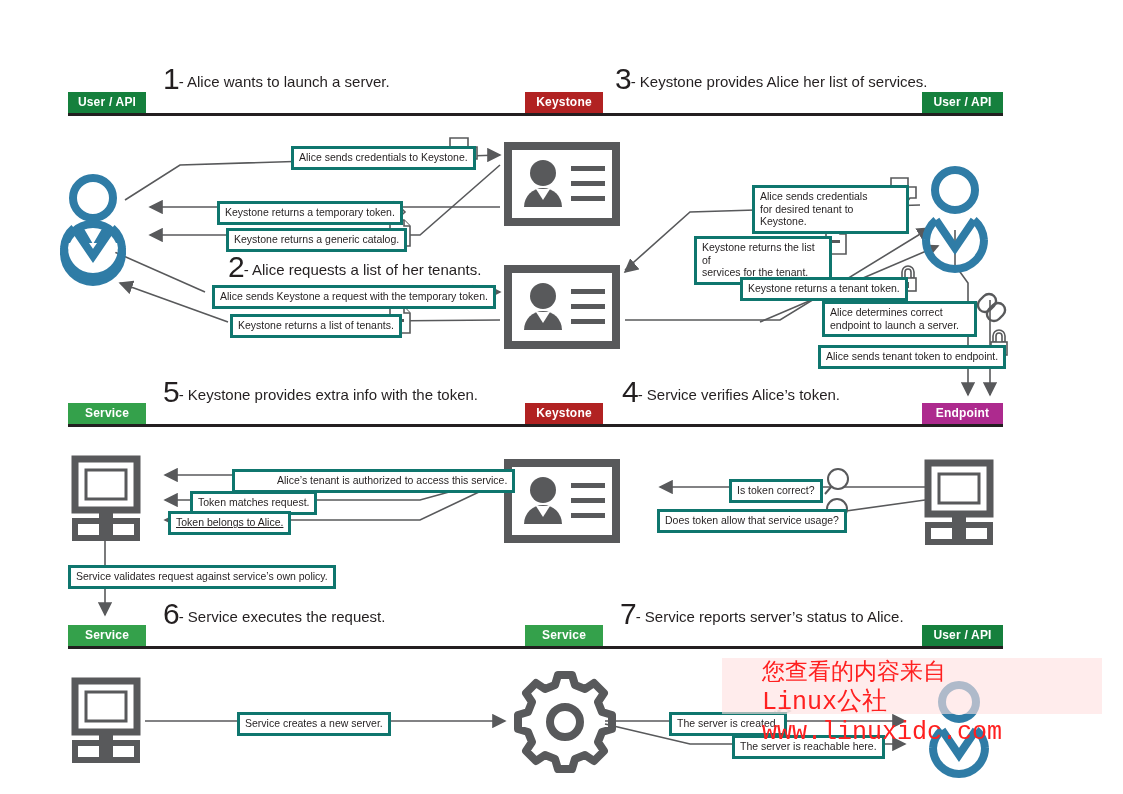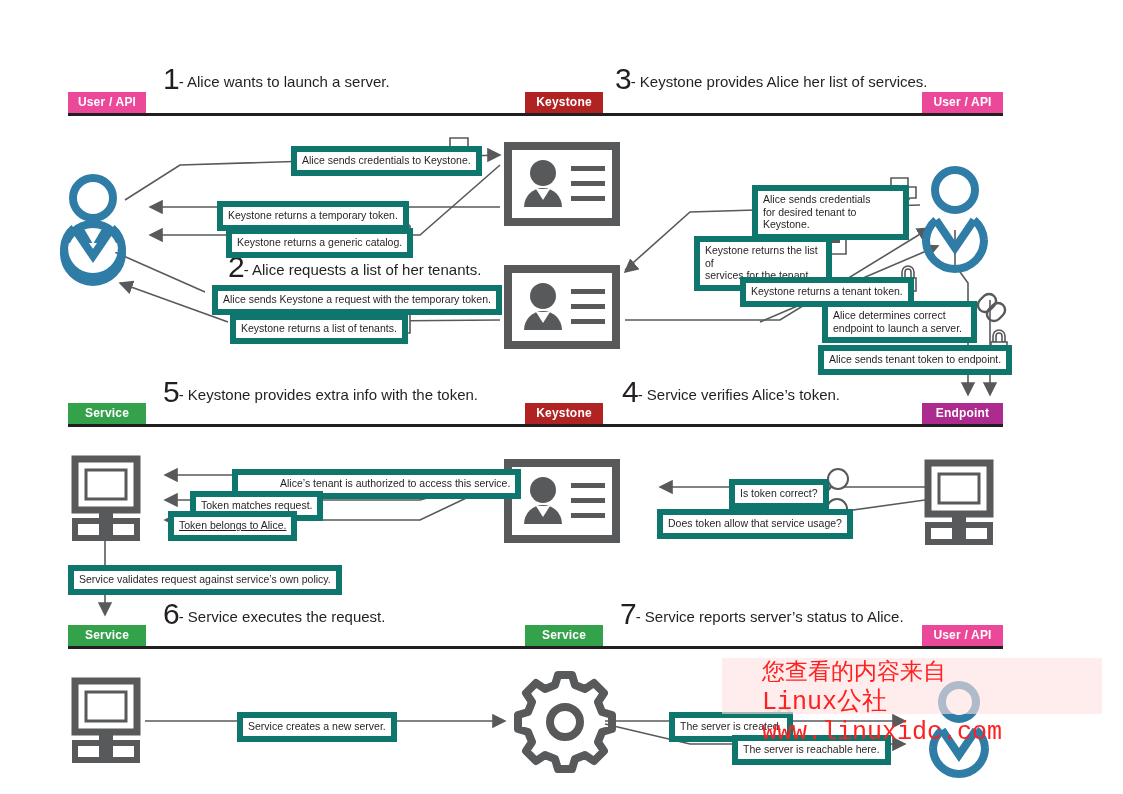--- a/index.html
+++ b/index.html
@@ -5,32 +5,32 @@
   html,body{margin:0;padding:0;background:#ffffff;}
   body{width:1123px;height:794px;overflow:hidden;
        font-family:"Liberation Sans","DejaVu Sans",sans-serif;color:#231f20;}
   #stage{position:relative;width:1123px;height:794px;}
   svg.layer{position:absolute;left:0;top:0;width:1123px;height:794px;pointer-events:none;}
 
   
   .band{position:absolute;height:3px;background:#231f20;}
   .tag{position:absolute;height:21px;line-height:21px;color:#ffffff;
        font-size:12px;font-weight:bold;text-align:center;letter-spacing:.2px;}
-  .tag.user{background:#ec4899;}
+  .tag.user{background:#15803d;}
   .tag.keystone{background:#b12222;}
   .tag.service{background:#34a14b;}
   .tag.endpoint{background:#ad2a8e;}
 
   
   .step{position:absolute;white-space:nowrap;color:#231f20;}
   .step .num{font-size:30px;line-height:30px;vertical-align:-2px;letter-spacing:-1px;}
   .step .txt{font-size:15px;}
 
   
-  .msg{position:absolute;background:#ffffff;border:6px solid #0f766e;
+  .msg{position:absolute;background:#ffffff;border:3px solid #0f766e;
        font-size:10.5px;line-height:12.5px;color:#231f20;
        padding:2px 5px 3px 5px;white-space:nowrap;box-sizing:border-box;}
   .msg.two{white-space:normal;}
 
   
   .wm{position:absolute;background:rgba(255,225,225,.62);
       color:#ff2020;text-align:left;font-family:Liberation Mono, monospace;
       line-height:30px;padding-left:40px;}
   .wm .l1{font-size:23px;display:block;}
   .wm .l2{font-size:25px;display:block;}

